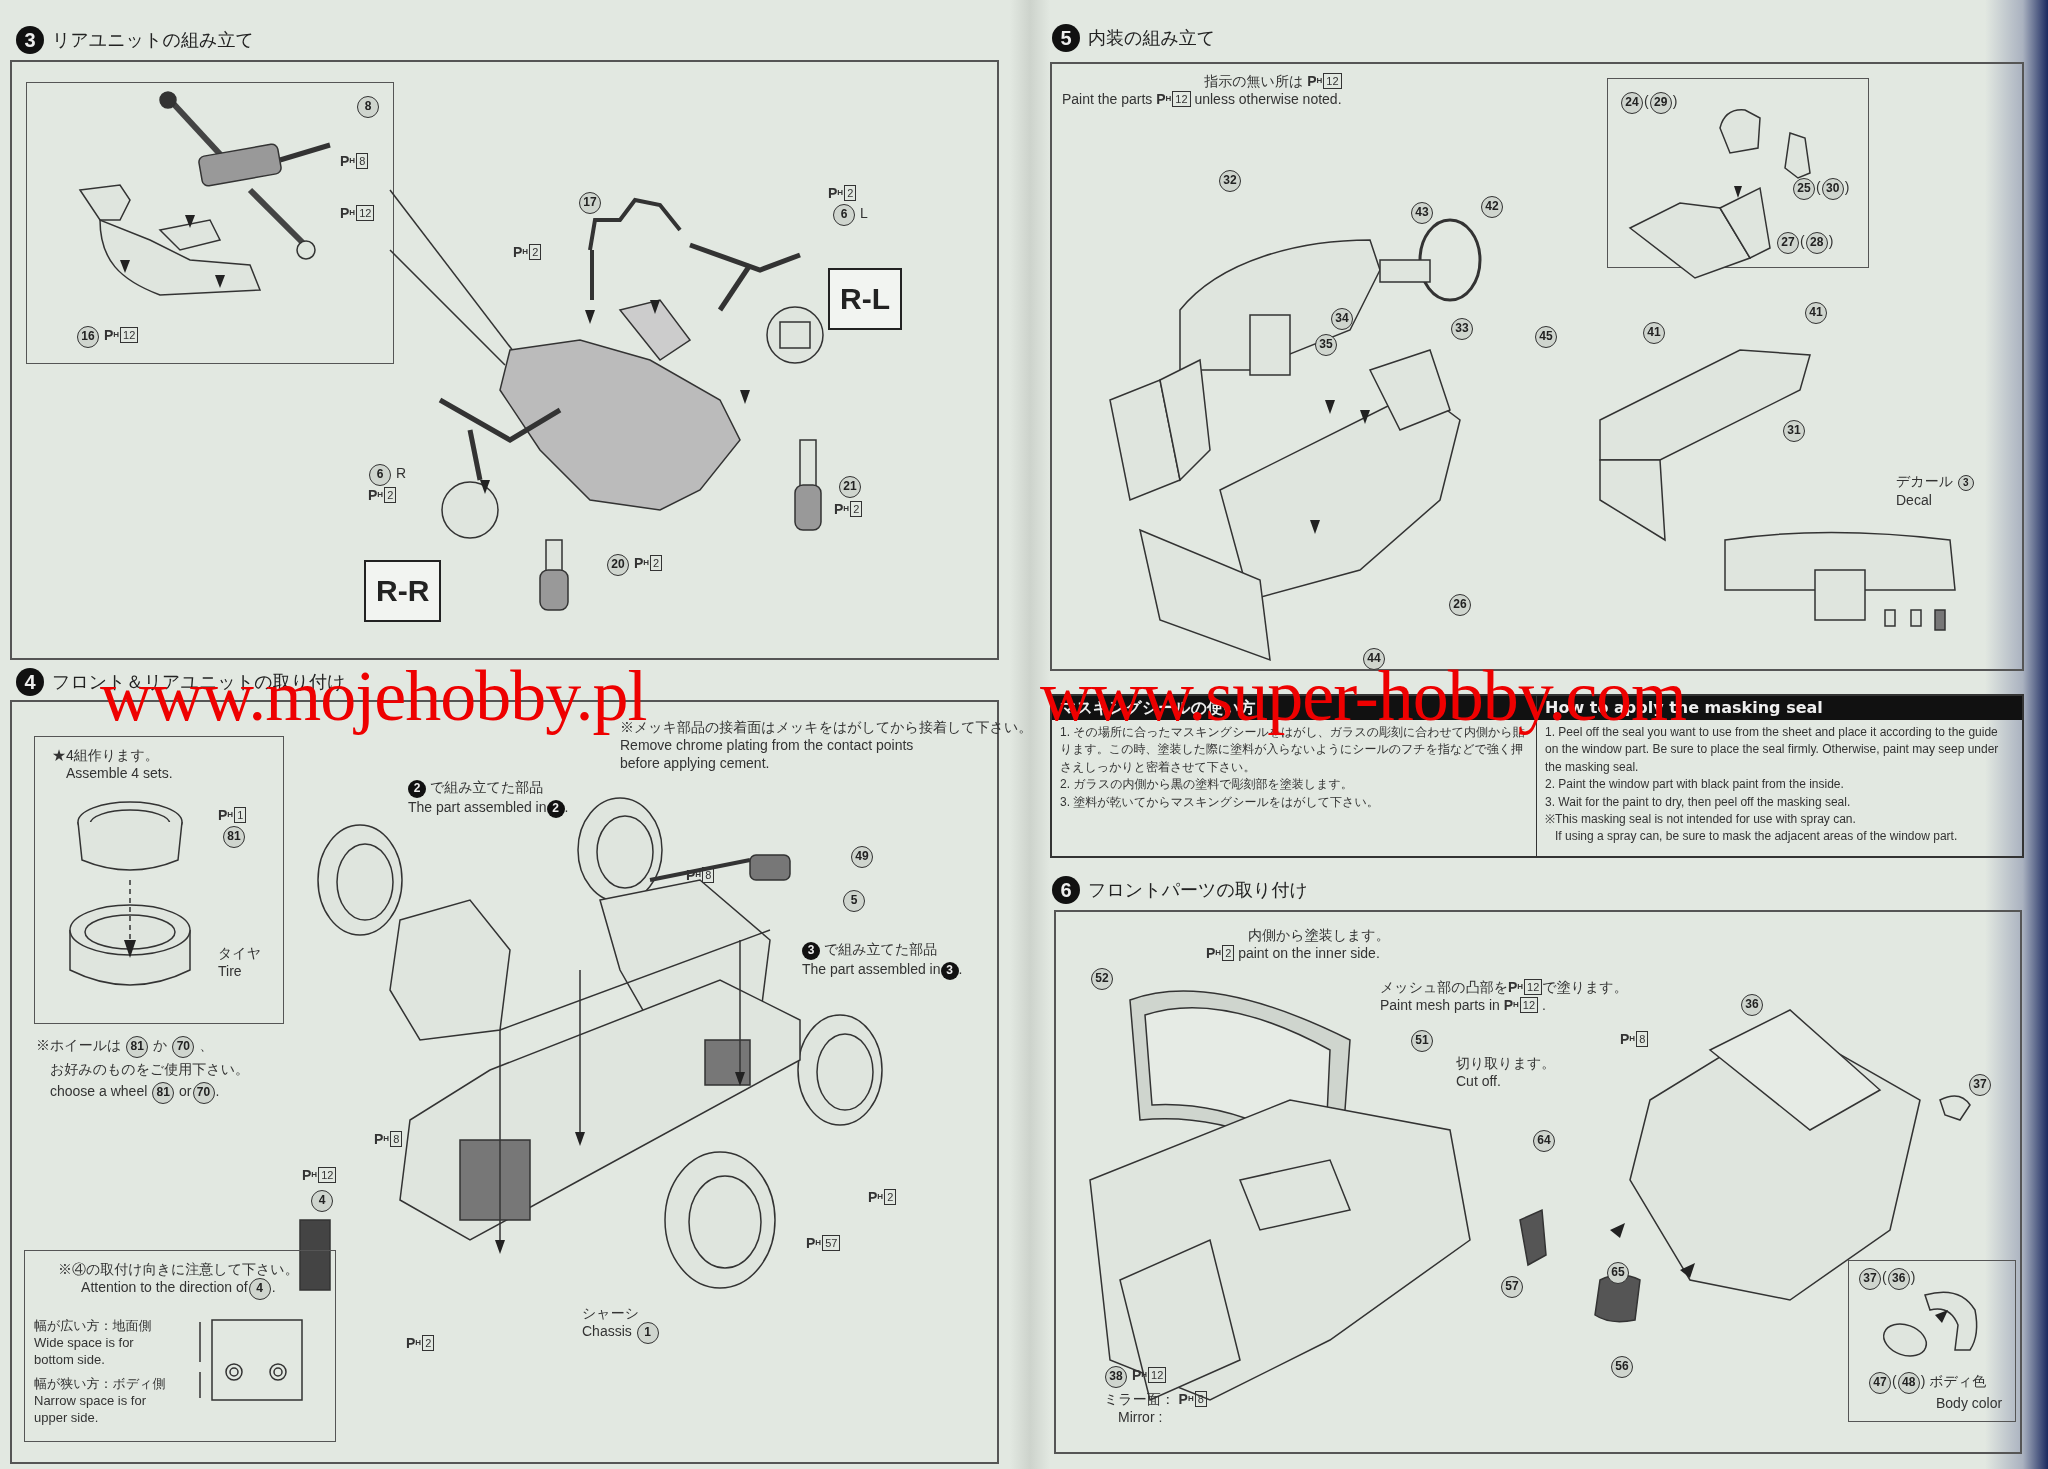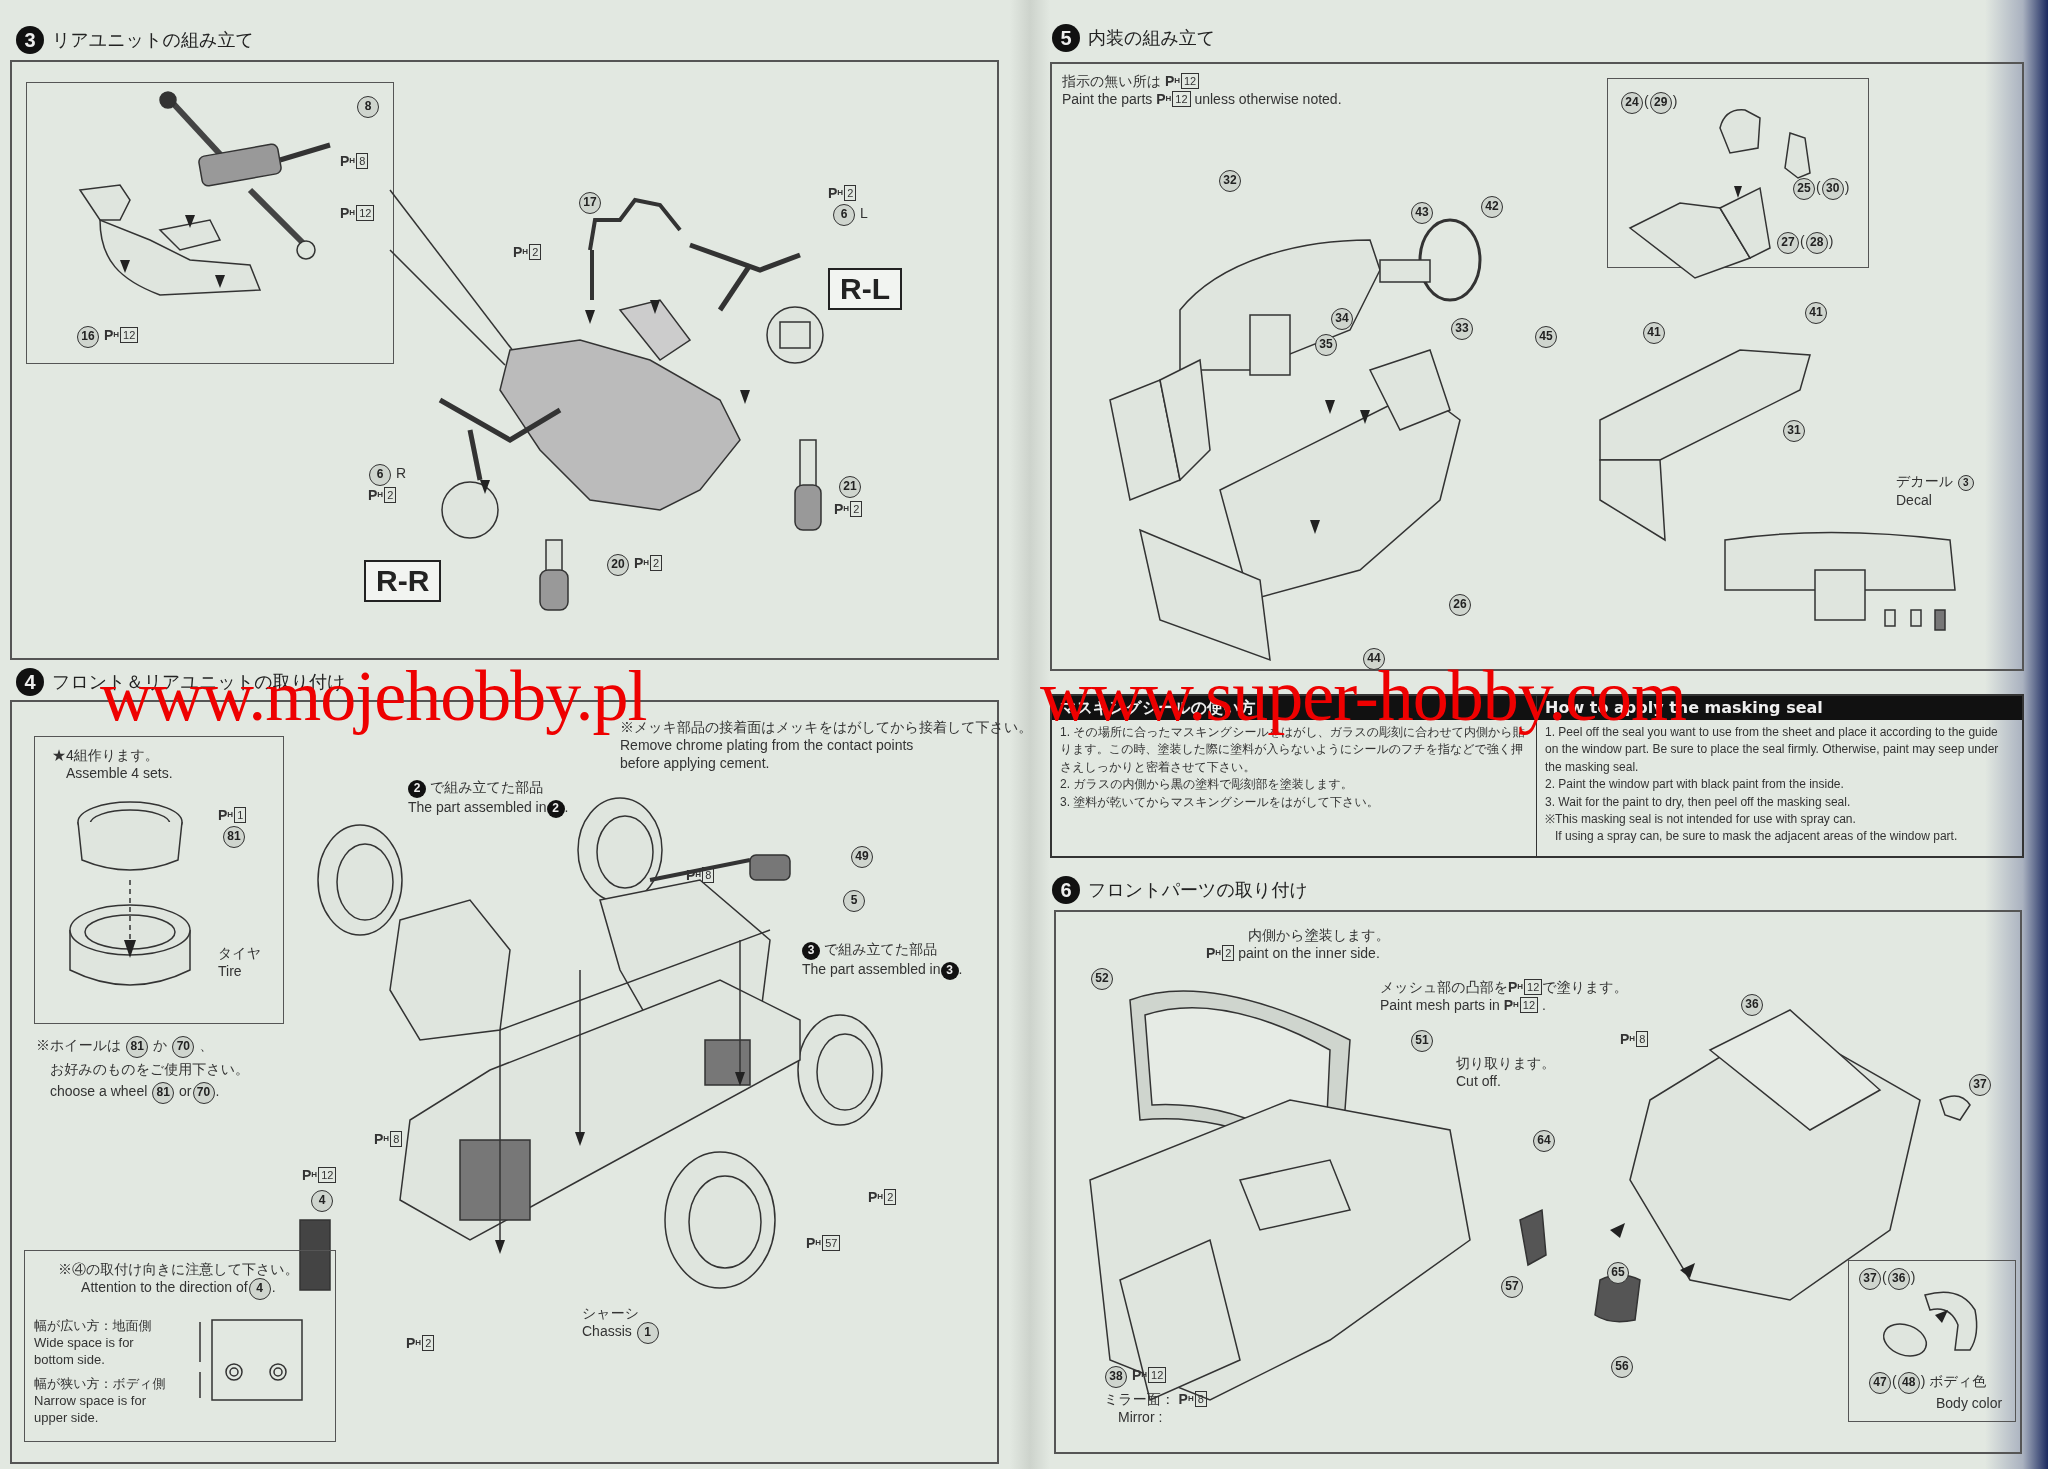--- a/index.html
+++ b/index.html
@@ -8,21 +8,21 @@
   .step-head{position:absolute;display:flex;align-items:center;gap:8px;font-size:18px;color:#222;}
   .step-num{width:28px;height:28px;border-radius:50%;background:#111;color:#eee;font-weight:bold;font-size:20px;display:flex;align-items:center;justify-content:center;font-family:"Liberation Sans",sans-serif;}
   .frame{position:absolute;border:2px solid #555;}
   .subframe{position:absolute;border:1.5px solid #555;}
   .lbl{position:absolute;font-size:14px;color:#333;white-space:nowrap;font-family:"Liberation Sans",sans-serif;line-height:1.3;}
   .circ{display:inline-flex;align-items:center;justify-content:center;width:20px;height:20px;border:1.5px solid #333;border-radius:50%;font-size:12px;font-weight:bold;background:#cfd5ce;color:#222;font-family:"Liberation Sans",sans-serif;margin:0 1px;}
   .paint{display:inline-flex;align-items:center;font-size:13px;font-weight:bold;font-family:"Liberation Sans",sans-serif;}
   .paint .p{font-size:14px;}
   .paint .h{font-size:8px;margin-right:1px;}
   .paint .box{display:inline-block;border:1px solid #333;font-size:11px;font-weight:normal;padding:0 2px;line-height:14px;}
-  .tag-big{position:absolute;border:2px solid #222;background:#f2f4f1;font-weight:bold;font-size:30px;padding:2px 10px;font-family:"Liberation Sans",sans-serif;}
+  .tag-big{position:absolute;border:2px solid #222;background:#f2f4f1;font-weight:bold;font-size:30px;padding:12px 10px;font-family:"Liberation Sans",sans-serif;}
   .mask-panel{position:absolute;border:2px solid #333;}
   .mask-head{background:#111;color:#eee;font-size:16px;font-weight:bold;padding:2px 8px;height:20px;}
   .mask-body{font-size:12px;line-height:1.45;padding:4px 8px;color:#333;font-family:"Liberation Sans",sans-serif;}
   .watermark{position:absolute;color:#ee0000;font-family:Liberation Serif, serif;font-size:72px;white-space:nowrap;letter-spacing:-1px;line-height:1;}
   svg{position:absolute;overflow:visible;}
   svg *{vector-effect:non-scaling-stroke;}
 </style>
 </head>
 <body>
 
@@ -289,21 +289,21 @@
     <circle cx="82" cy="52" r="8"></circle>
       <circle cx="82" cy="52" r="4"></circle>
   </g>
 </svg>
 
 <div class="step-head" style="left:1052px;top:24px;">
   <span class="step-num">5</span>
   <span>内装の組み立て</span>
 </div>
 <div class="frame" style="left:1050px;top:62px;width:970px;height:605px;"></div>
-<div class="lbl" style="left:1062px;top:72px;">
+<div class="lbl" style="left:1062px;top:72px;text-align:right;">
   <div><span>指示の無い所は</span> <span class="paint">
         <span class="p">P</span>
         <span class="h">H</span>
         <span class="box">12</span>
       </span></div>
   <div><span>Paint the parts</span> <span class="paint">
         <span class="p">P</span>
         <span class="h">H</span>
         <span class="box">12</span>
       </span> <span>unless otherwise noted.</span></div>

